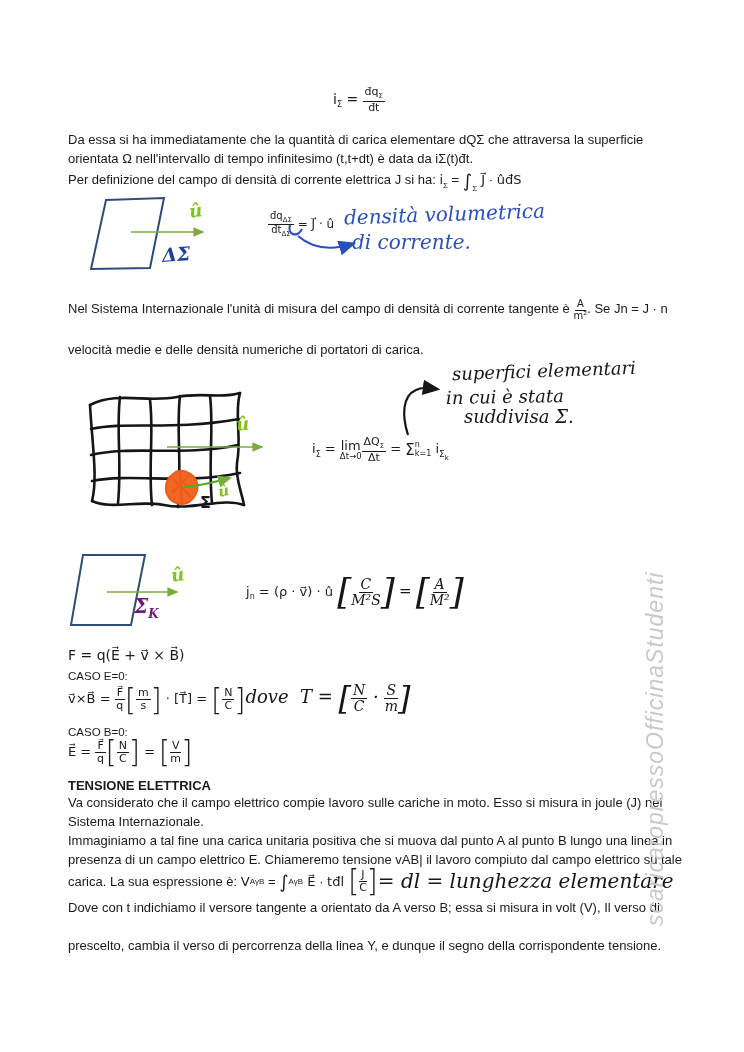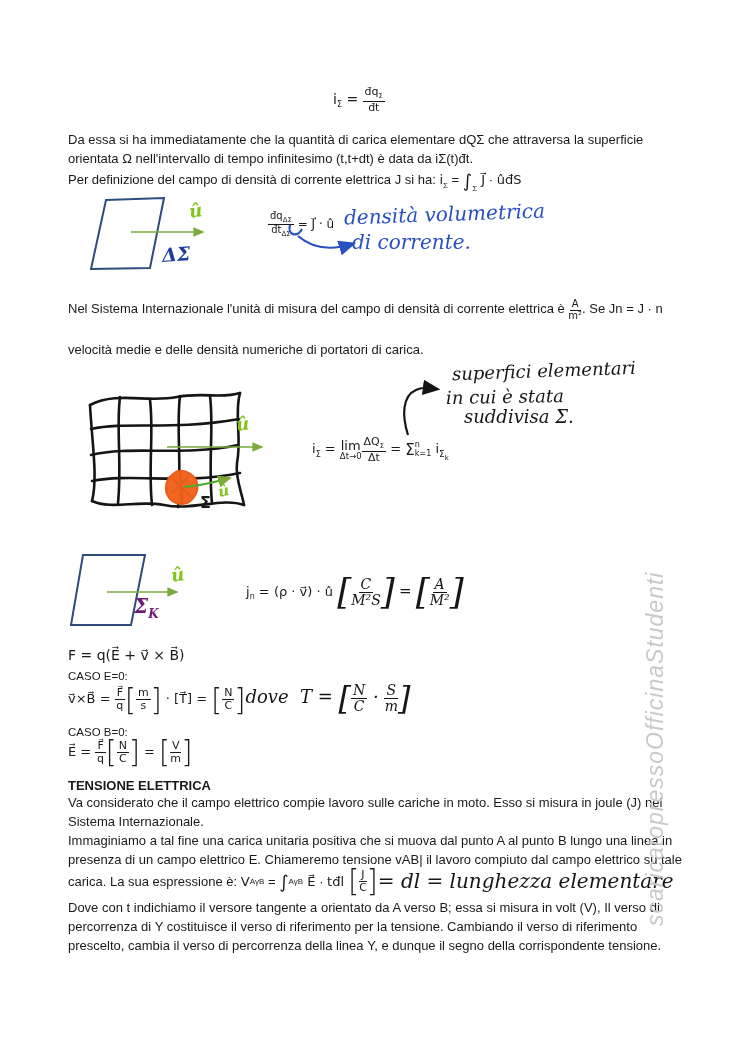--- a/index.html
+++ b/index.html
@@ -83,21 +83,21 @@
         <path d="M0,0 L8,3.5 L0,7 Z" fill="#2850c0"></path>
       </marker>
     </defs>
     <path d="M 6 2 C 3 12, 13 15, 18 6" fill="none" stroke="#2850c0" stroke-width="2.2"></path>
     <path d="M 14 13 C 28 25, 46 28, 68 21" fill="none" stroke="#2850c0" stroke-width="2.2" marker-end="url(#ahb1)"></path>
   </svg>
   <div class="abs hw hwblue" style="left:344px; top:202px; font-size:20px; transform:rotate(-2deg);">densità volumetrica</div>
   <div class="abs hw hwblue" style="left:352px; top:230px; font-size:20px;">di corrente.</div>
 
   <div class="abs t13" style="left:68px; top:299px;">
-    <span>Nel Sistema Internazionale l'unità di misura del campo di densità di corrente elettrica è </span><span class="frac fracsm">
+    <span>Nel Sistema Internazionale l'unità di misura del campo di densità di corrente tangente è </span><span class="frac fracsm">
         <span class="fnum">A</span>
         <span>m²</span>
       </span><span>. Se Jn = J · n</span>
   </div>
   <div class="abs t13" style="left:68px; top:340px;">velocità medie e delle densità numeriche di portatori di carica.</div>
 
   <div class="abs hw hwblack" style="left:452px; top:360px; font-size:18px; transform:rotate(-2deg);">superfici elementari</div>
   <div class="abs hw hwblack" style="left:446px; top:386px; font-size:18px; transform:rotate(-1deg);">in cui è stata</div>
   <div class="abs hw hwblack" style="left:464px; top:406px; font-size:18px;">suddivisa Σ.</div>
   <svg class="abs" style="left:398px; top:380px;" width="54" height="60" viewBox="0 0 54 60">
@@ -232,18 +232,17 @@
       <span class="bigbr">[</span>
       <span class="frac">
         <span class="fnum">J</span>
         <span>C</span>
       </span>
       <span class="bigbr">]</span>
       <span class="hw hwblack" style="font-size:20px; white-space:pre;">= dl = lunghezza elementare</span>
   </div>
 
   <div class="abs t13" style="left:68px; top:898px;">Dove con t indichiamo il versore tangente a orientato da A verso B; essa si misura in volt (V), Il verso di</div>
-  <div class="abs t13" style="left:68px; top:917px;">percorrenza di Υ costituisce il verso di riferimento per la tensione. Cambiando il verso di riferimento</div>
   <div class="abs t13" style="left:68px; top:936px;">prescelto, cambia il verso di percorrenza della linea Υ, e dunque il segno della corrispondente tensione.</div>
 
   <div class="wm">scaricatopressoOfficinaStudenti</div>
 
 </div>
 
 </body></html>

